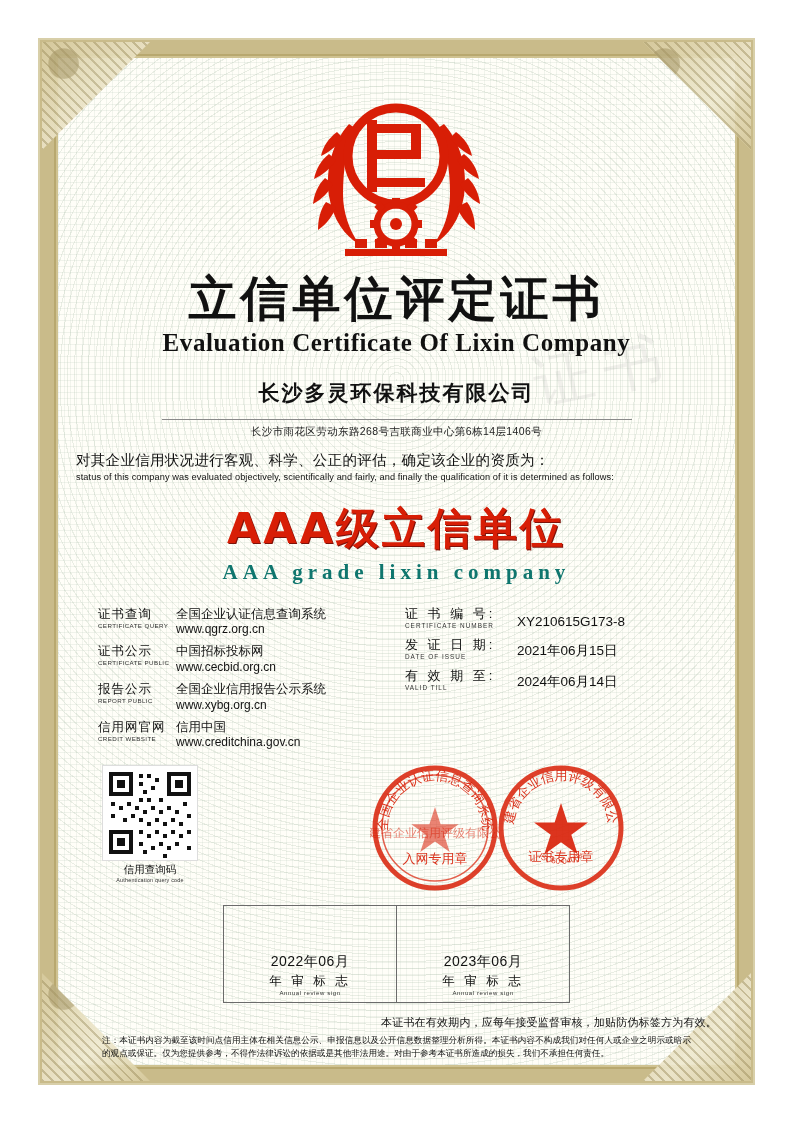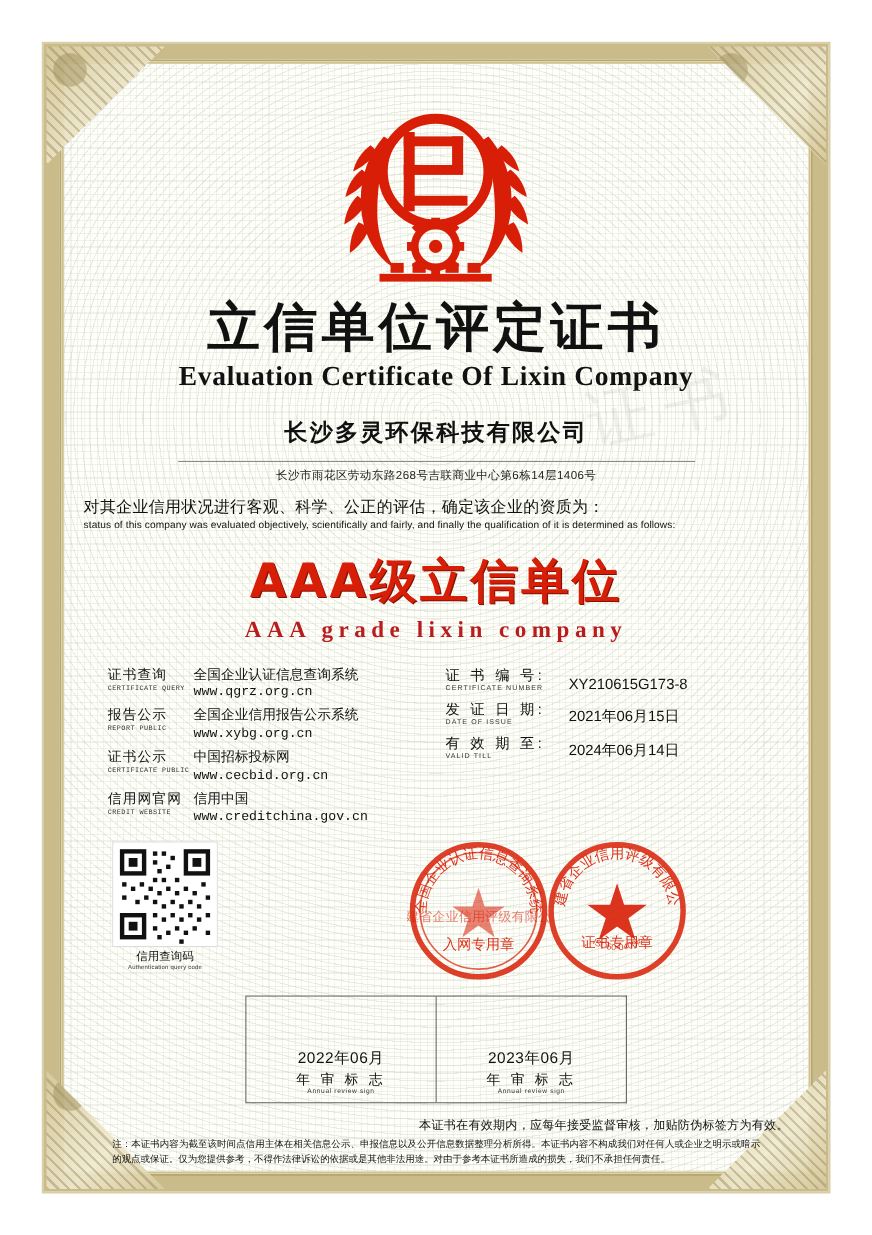--- a/index.html
+++ b/index.html
@@ -95,32 +95,32 @@
 
   .grade-cn{
     margin-top:18px;
     font-family:"DejaVu Sans","Liberation Sans",sans-serif;
     font-size:43px;font-weight:bold;color:#d81e06;
     letter-spacing:3px;
     text-shadow:1px 1px 0 #7e1109;
   }
   .grade-en{
     font-family:"Liberation Serif","DejaVu Serif",serif;
-    font-size:21px;font-weight:bold;color:#b91c1c;
+    font-size:21px;font-weight:bold;color:#0f766e;
     letter-spacing:5px;margin-top:2px;
   }
 
   
   .info{
     display:flex;justify-content:space-between;
     margin-top:22px;padding:0 22px;text-align:left;
   }
   .info-left{width:300px;}
   .info-right{width:290px;}
-  .irow{display:flex;align-items:flex-start;margin-bottom:7px;font-family:Liberation Mono, monospace;}
+  .irow{display:flex;align-items:flex-start;margin-bottom:7px;}
   .ilab{width:78px;flex:0 0 78px;}
   .ilab .cn{font-size:12.5px;color:#111;letter-spacing:1px;display:block;line-height:1.2;}
   .ilab .en{font-size:6.2px;color:#333;letter-spacing:.4px;display:block;}
   .ival{font-size:12.5px;color:#111;line-height:1.25;}
   .ival .url{display:block;font-size:12px;color:#111;}
 
   .irow2{display:flex;align-items:flex-end;margin-bottom:9px;}
   .ilab2{width:112px;flex:0 0 112px;}
   .ilab2 .cn{font-size:13px;color:#111;letter-spacing:3px;display:block;line-height:1.15;}
   .ilab2 .en{font-size:6.4px;color:#333;letter-spacing:1px;display:block;}
@@ -252,37 +252,37 @@
             <span class="en">CERTIFICATE QUERY</span>
           </div>
           <div class="ival">
             <span>全国企业认证信息查询系统</span>
             <span class="url">www.qgrz.org.cn</span>
           </div>
         </div>
 
         <div class="irow">
           <div class="ilab">
+            <span class="cn">证书公示</span>
+            <span class="en">CERTIFICATE PUBLIC</span>
+          </div>
+          <div class="ival">
+            <span>中国招标投标网</span>
+            <span class="url">www.cecbid.org.cn</span>
+          </div>
+        </div>
+
+        <div class="irow">
+          <div class="ilab">
             <span class="cn">报告公示</span>
             <span class="en">REPORT PUBLIC</span>
           </div>
           <div class="ival">
             <span>全国企业信用报告公示系统</span>
             <span class="url">www.xybg.org.cn</span>
-          </div>
-        </div>
-
-        <div class="irow">
-          <div class="ilab">
-            <span class="cn">证书公示</span>
-            <span class="en">CERTIFICATE PUBLIC</span>
-          </div>
-          <div class="ival">
-            <span>中国招标投标网</span>
-            <span class="url">www.cecbid.org.cn</span>
           </div>
         </div>
 
         <div class="irow">
           <div class="ilab">
             <span class="cn">信用网官网</span>
             <span class="en">CREDIT WEBSITE</span>
           </div>
           <div class="ival">
             <span>信用中国</span>

